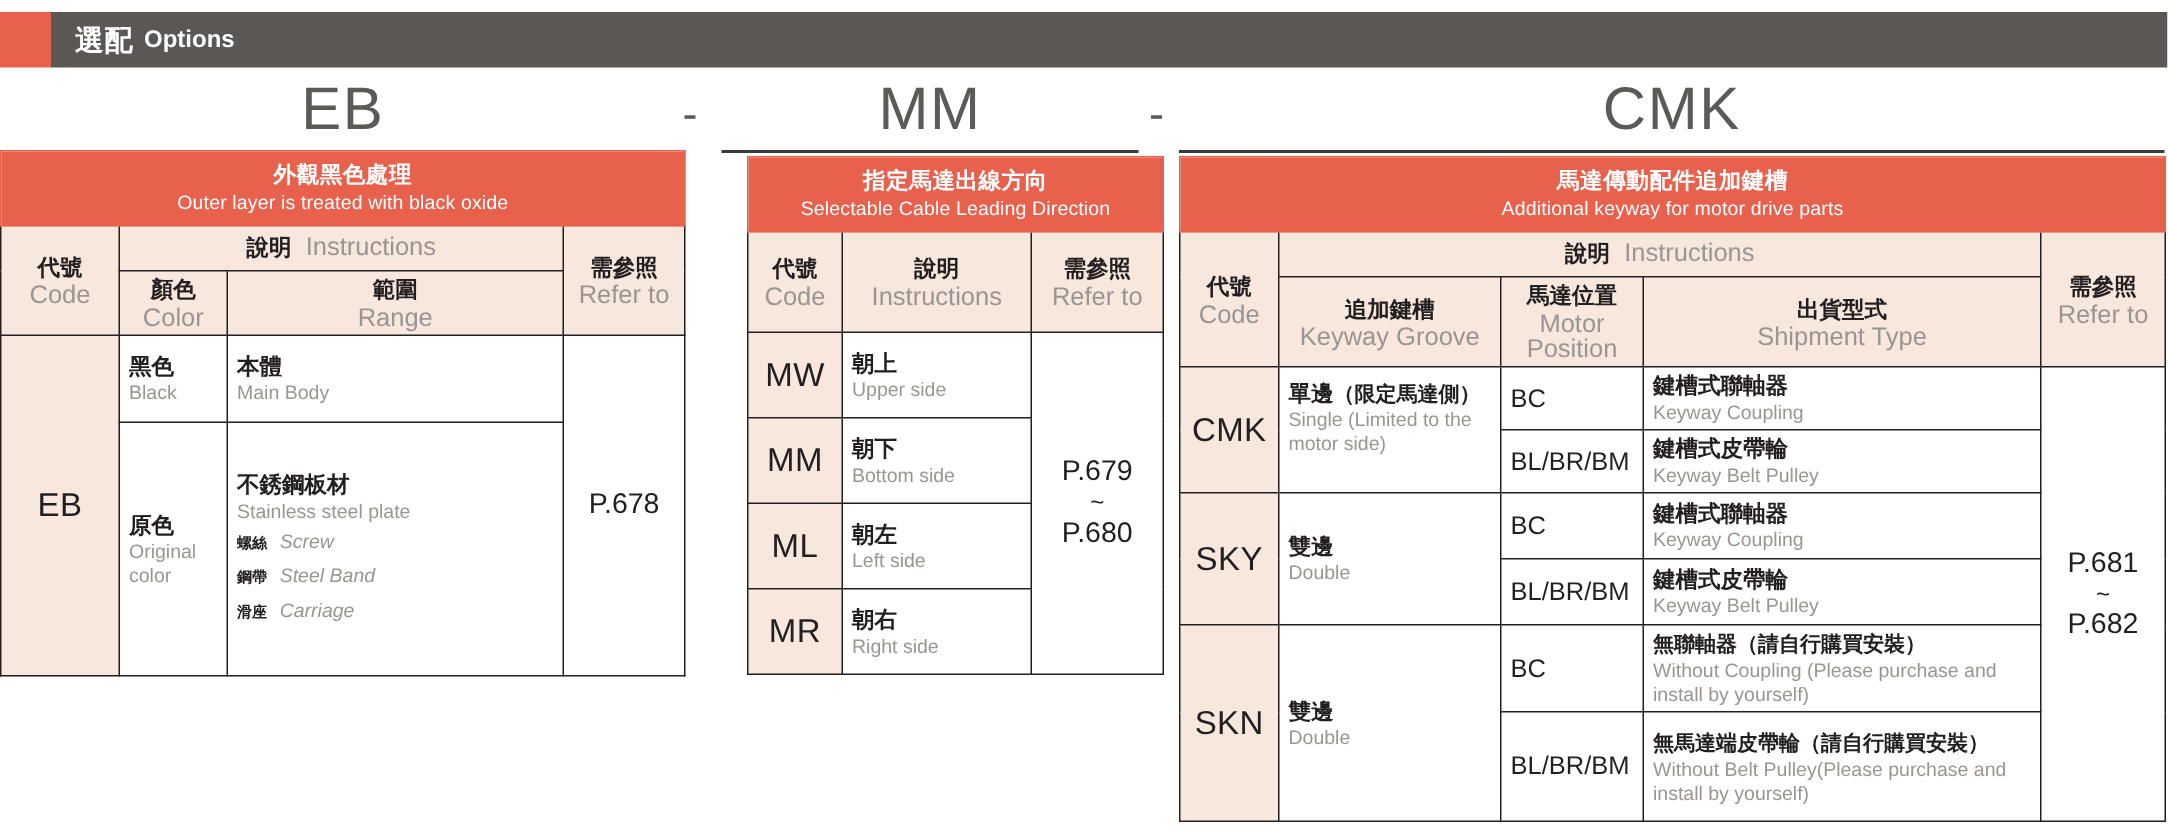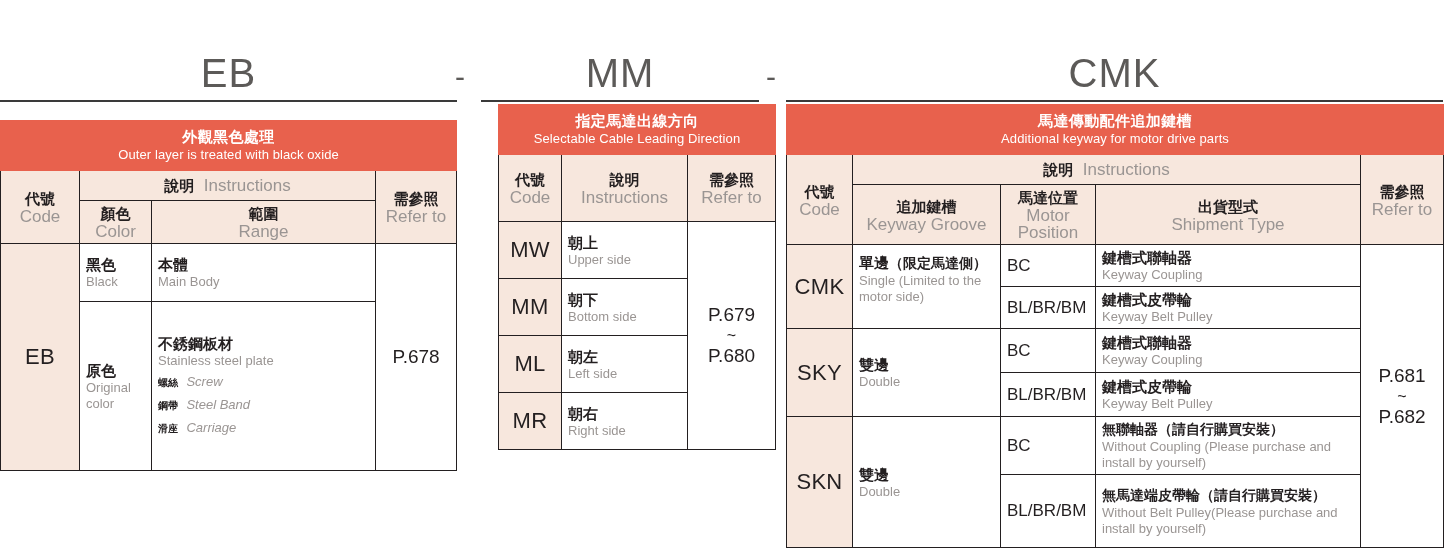--- a/index.html
+++ b/index.html
@@ -175,28 +175,35 @@
   .refer .tilde { display: block; font-size: 16px; line-height: 17px; }
 
   .mixedlbl .cn { display: inline; font-size: 15px; font-weight: bold; color: #231f20; }
   .mixedlbl .paren { display: inline; font-size: 14px; font-weight: bold; color: #231f20; }
 </style>
 </head>
 <body>
 
 <div class="page">
 
+  <div class="titlebar">
+    <div class="titlebar-accent"></div>
+    <div class="titlebar-body">
+      <span class="titlebar-cn">選配</span>
+      <span class="titlebar-en">Options</span>
+    </div>
+  </div>
 
   <div class="codehead" style="left:0px; top:48px; width:457px;">EB</div>
   <div class="dash" style="left:455px; top:62px;">-</div>
   <div class="codehead" style="left:481px; top:48px; width:278px;">MM</div>
   <div class="dash" style="left:766px; top:62px;">-</div>
   <div class="codehead" style="left:786px; top:48px; width:657px;">CMK</div>
 
-  <div class="block" style="left:0px; top:120px; width:456px;">
+  <div class="block" style="left:0px; top:100px; width:456px;">
     <table class="opt">
       <colgroup>
         <col style="width:79px">
           <col style="width:72px">
           <col style="width:224px">
           <col style="width:81px">
       </colgroup>
       <tbody>
         <tr>
           <td class="bighead" colspan="4">

